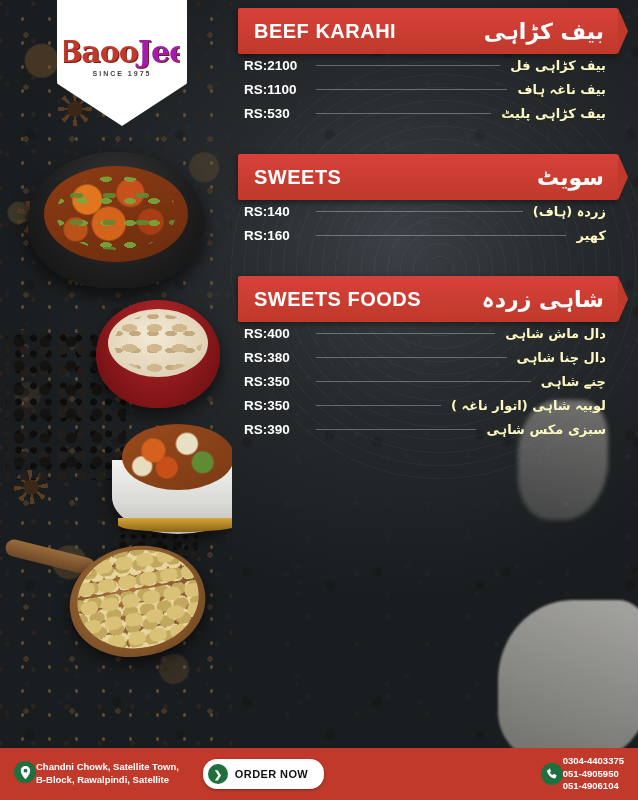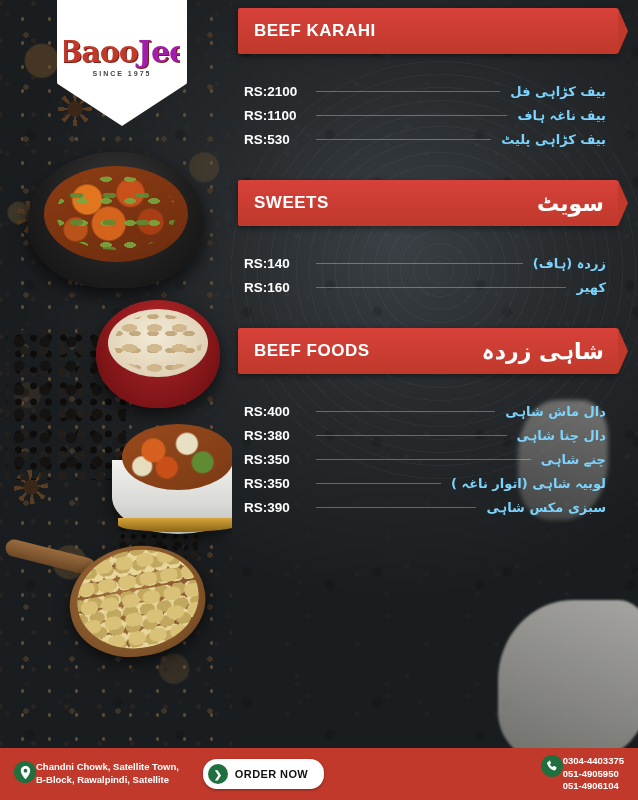--- a/index.html
+++ b/index.html
@@ -351,54 +351,54 @@
     content: "";
     position: absolute;
     right: -10px; top: 0;
     border-left: 10px solid #c0392b;
     border-top: 23px solid transparent;
     border-bottom: 23px solid transparent;
   }
   .sec-title-en {
     color: #fff;
     font-weight: bold;
-    font-size: 17px;
+    font-size: 20px;
     letter-spacing: .5px;
   }
   .sec-title-ur {
     color: #fff;
     font-weight: bold;
     font-size: 22px;
     direction: rtl;
     font-family: "DejaVu Sans", sans-serif;
   }
 
   .items {
-    padding: 30px 12px 2px 6px;
+    padding: 4px 12px 2px 6px;
   }
   .item-row {
     display: flex;
     align-items: center;
     margin-bottom: 9px;
   }
   .price {
     color: #ffffff;
     font-size: 13.5px;
     font-weight: bold;
     white-space: nowrap;
     min-width: 62px;
   }
   .leader {
     flex: 1 1 auto;
     height: 1px;
     background: rgba(255,255,255,.30);
     margin: 0 10px;
   }
   .name-ur {
-    color: #7dd3fc;
+    color: #fef9c3;
     font-size: 13px;
     font-weight: bold;
     direction: rtl;
     text-align: right;
     white-space: nowrap;
     font-family: "DejaVu Sans", sans-serif;
   }
 
   
   .footer {
@@ -443,21 +443,21 @@
     background: #1f6f3f;
     display: flex; align-items: center; justify-content: center;
     color: #fff; font-size: 10px; font-weight: bold;
   }
   .order-label {
     color: #111;
     font-size: 11px;
     font-weight: bold;
     letter-spacing: .4px;
   }
-  .phones { margin-left: auto; display: flex; align-items: flex-start; }
+  .phones { margin-left: auto; display: flex; align-items: center; }
   .phone-circle {
     width: 22px; height: 22px;
     border-radius: 50%;
     background: #1f6f3f;
     display: flex; align-items: center; justify-content: center;
     flex: 0 0 auto;
   }
   .phone-list {
     color: #fff;
     font-size: 9.5px;
@@ -521,20 +521,21 @@
       <span>Baoo</span><span class="jee">Jee</span>
     </div>
     <div class="logo-sub">SINCE 1975</div>
   </div>
 
   <div class="sections">
 
     <div class="section">
       <div class="section-head">
         <span class="sec-title-en">BEEF KARAHI</span>
+        <span class="sec-title-ur">بیف کڑاہی</span>
       </div>
       <div class="items">
         <div class="item-row">
           <span class="price">RS:2100</span>
           <span class="leader"></span>
           <span class="name-ur">بیف کڑاہی فل</span>
         </div>
         <div class="item-row">
           <span class="price">RS:1100</span>
           <span class="leader"></span>
@@ -562,21 +563,21 @@
         <div class="item-row">
           <span class="price">RS:160</span>
           <span class="leader"></span>
           <span class="name-ur">کھیر</span>
         </div>
       </div>
     </div>
 
     <div class="section">
       <div class="section-head">
-        <span class="sec-title-en">BEEF FOODS</span>
+        <span class="sec-title-en">SWEETS FOODS</span>
         <span class="sec-title-ur">شاہی زردہ</span>
       </div>
       <div class="items">
         <div class="item-row">
           <span class="price">RS:400</span>
           <span class="leader"></span>
           <span class="name-ur">دال ماش شاہی</span>
         </div>
         <div class="item-row">
           <span class="price">RS:380</span>

